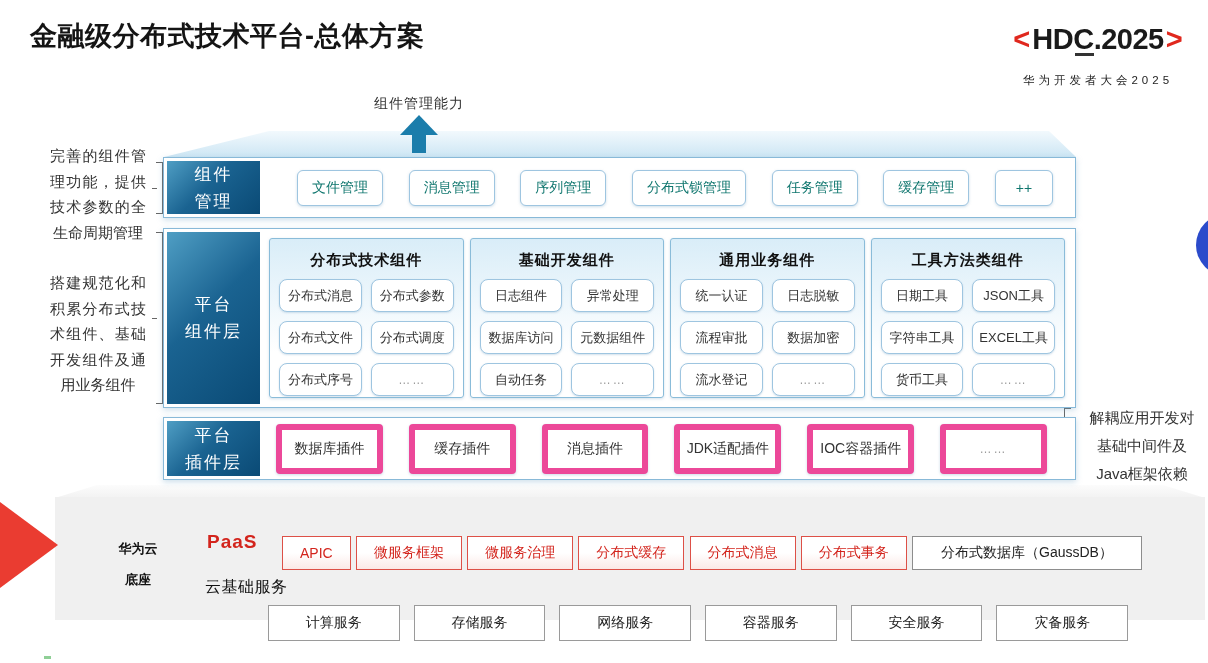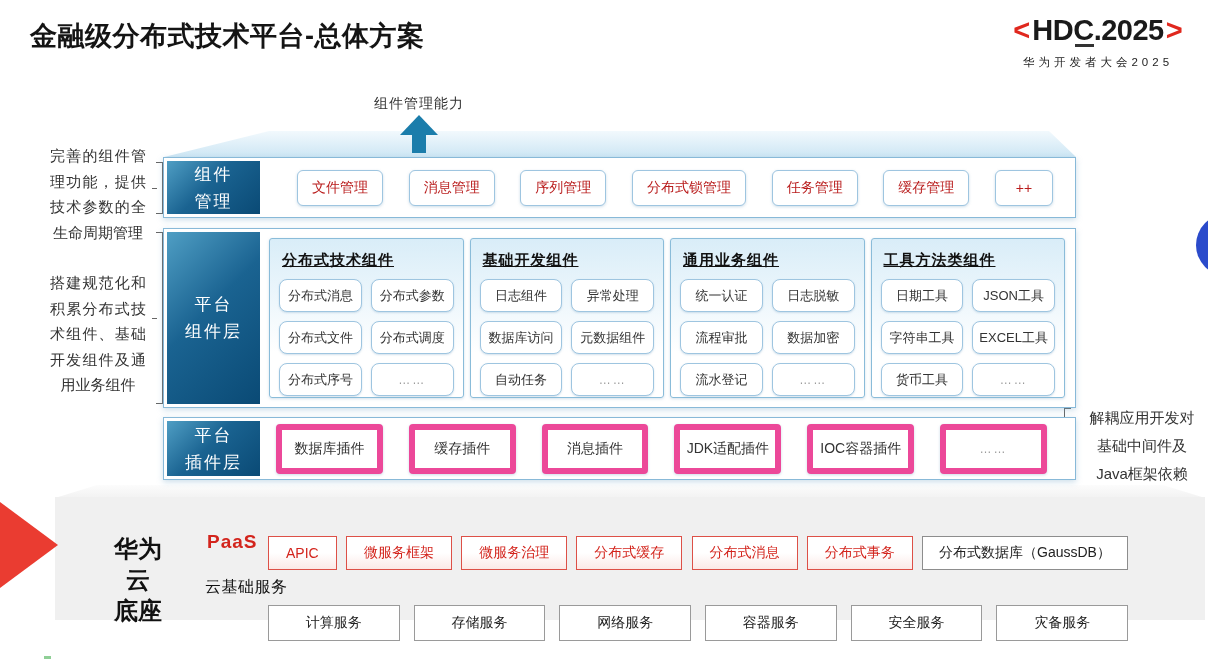--- a/index.html
+++ b/index.html
@@ -4,21 +4,21 @@
 <style>
   html,body{margin:0;padding:0;}
   body{font-family:"Liberation Sans","DejaVu Sans",sans-serif;background:#fff;}
   .page{position:relative;width:1208px;height:663px;overflow:hidden;background:#fff;}
 
   
   .title{position:absolute;left:30px;top:18px;font-size:27px;font-weight:bold;color:#141414;letter-spacing:.5px;}
   .logo{position:absolute;right:10px;top:10px;width:200px;text-align:center;}
   .logo-line{display:flex;justify-content:center;align-items:baseline;font-size:29px;font-weight:bold;line-height:34px;}
   .logo-angle{color:#e0281e;}
-  .logo-text{color:#1a1a1a;position:relative;margin:3px 2px;letter-spacing:-.5px;}
+  .logo-text{color:#1a1a1a;position:relative;margin:12px 2px;letter-spacing:-.5px;}
   .logo-text::after{content:"";position:absolute;left:43px;bottom:0px;width:19px;height:3px;background:#333;}
   .logo-sub{margin-top:5px;font-size:11.5px;letter-spacing:4px;color:#222;white-space:nowrap;}
 
   
   .cap-arrow{position:absolute;width:124px;text-align:center;z-index:3;}
   .cap-arrow .lbl{font-size:14px;color:#333;letter-spacing:1px;line-height:18px;}
   .cap-arrow .tri{width:0;height:0;margin:3px auto 0;border-left:19px solid transparent;border-right:19px solid transparent;border-bottom:20px solid #1b7dab;}
   .cap-arrow .stem{width:14px;height:18px;margin:0 auto;background:#1b7dab;}
   .cap-arrow.a1{left:357px;top:94px;}
   .cap-arrow.a2{left:776px;top:94px;}
@@ -40,28 +40,28 @@
   .row.r1{top:157px;height:61px;}
   .row.r2{top:228px;height:180px;}
   .row.r3{top:417px;height:63px;}
   .layer-label{position:absolute;left:3px;top:3px;bottom:3px;width:93px;color:#fff;
        background:linear-gradient(135deg,#4f9ec4 0%,#1a6391 45%,#0a4a75 100%);
        display:flex;flex-direction:column;justify-content:center;align-items:center;
        font-size:17px;letter-spacing:2px;line-height:27px;}
 
   .items{position:absolute;left:133px;right:22px;top:0;bottom:0;display:flex;align-items:center;justify-content:space-between;}
   .item-box{height:36px;padding:0 14px;min-width:58px;box-sizing:border-box;display:flex;align-items:center;justify-content:center;
-       background:#fff;border:1px solid #9ec5e0;border-radius:6px;font-size:14px;color:#b91c1c;
+       background:#fff;border:1px solid #9ec5e0;border-radius:6px;font-size:14px;color:#0f766e;
        box-shadow:0 1px 3px rgba(130,170,200,.4);white-space:nowrap;}
 
   .groups{position:absolute;left:105px;right:10px;top:9px;bottom:9px;display:flex;gap:6px;}
   .group{flex:1;border:1px solid #8abcd9;border-radius:3px;box-sizing:border-box;
        background:linear-gradient(180deg,#d9edf8 0%,#eef7fc 40%,#ffffff 72%);
        box-shadow:0 1px 3px rgba(130,170,200,.35);display:flex;flex-direction:column;}
-  .group-title{font-weight:bold;font-size:15px;color:#111;padding:12px 12px 9px;letter-spacing:1px;text-decoration:underline;}
+  .group-title{text-align:center;font-weight:bold;font-size:15px;color:#111;padding:12px 12px 9px;letter-spacing:1px;}
   .cells{display:grid;grid-template-columns:1fr 1fr;gap:9px;padding:0 9px 10px;}
   .cell{height:31px;border:1px solid #9ec5e0;border-radius:8px;background:#fff;
        display:flex;align-items:center;justify-content:center;font-size:13px;color:#333;
        box-shadow:0 1px 2px rgba(130,170,200,.35);white-space:nowrap;}
   .cells .cell:last-child{color:#9a9a9a;letter-spacing:2px;font-size:12px;}
 
   .plugins{position:absolute;left:112px;right:28px;top:0;bottom:0;display:flex;align-items:center;gap:26px;}
   .plugin-box{flex:1;height:38px;display:flex;align-items:center;justify-content:center;
        background:#fff;border:6px solid #ec4899;border-radius:4px;font-size:14px;color:#333;
        box-shadow:0 1px 3px rgba(130,170,200,.4);white-space:nowrap;}
@@ -74,27 +74,27 @@
   .bracket.b1{left:156px;top:162px;height:52px;}
   .bracket.b2{left:156px;top:232px;height:172px;}
   .bracket.right{border-top:1px solid #666;border-bottom:1px solid #666;border-left:1px solid #666;left:1064px;top:408px;height:68px;}
   .bracket.right::after{content:"";position:absolute;right:-4px;top:50%;width:5px;height:1px;background:#666;}
 
   
   .found-flap{position:absolute;left:55px;top:485px;width:1150px;height:13px;
        clip-path:polygon(0 13px,42px 0,1108px 0,1150px 13px);
        background:linear-gradient(180deg,#fcfcfc,#f2f2f2);}
   .found{position:absolute;left:55px;top:497px;width:1150px;height:123px;background:#f0f0f0;}
-  .base-label{position:absolute;left:48px;top:36px;width:70px;text-align:center;font-size:24px;font-weight:bold;color:#111;line-height:31px;}
+  .base-label{position:absolute;left:48px;top:36px;width:70px;text-align:center;font-size:13px;font-weight:bold;color:#111;line-height:31px;}
   .paas-label{position:absolute;left:152px;top:34px;font-size:19px;font-weight:bold;color:#d3241c;letter-spacing:1px;}
-  .paas-row{position:absolute;left:213px;top:31px;width:860px;height:50px;display:flex;justify-content:space-between;align-items:center;}
+  .paas-row{position:absolute;left:227px;top:31px;width:860px;height:50px;display:flex;justify-content:space-between;align-items:center;}
   .paas-box{height:34px;padding:0 17px;box-sizing:border-box;display:flex;align-items:center;justify-content:center;
        border:1px solid #dd5047;color:#d3241c;font-size:14px;white-space:nowrap;
        background:linear-gradient(180deg,#ffffff 50%,#fbe9e7);}
-  .gauss-box{height:34px;padding:0 16px;box-sizing:border-box;display:flex;align-items:center;justify-content:center;
+  .gauss-box{height:34px;padding:0 28px;box-sizing:border-box;display:flex;align-items:center;justify-content:center;
        border:1px solid #8d8d8d;color:#222;font-size:14px;background:#fff;white-space:nowrap;}
   .cloud-label{position:absolute;left:150px;top:80px;font-size:16px;color:#111;letter-spacing:.5px;}
   .cloud-row{position:absolute;left:213px;top:72px;width:860px;height:34px;display:flex;gap:14px;margin-top:36px;}
   .cloud-box{flex:1;height:34px;display:flex;align-items:center;justify-content:center;
        border:1px solid #9a9a9a;background:#fff;color:#222;font-size:14px;white-space:nowrap;}
 
   
   .red-wedge{position:absolute;left:0;top:502px;width:58px;height:86px;background:#ea3c31;
        clip-path:polygon(0 0,100% 50%,0 100%);}
   .blue-circle{position:absolute;left:1196px;top:214px;width:62px;height:62px;border-radius:50%;background:#2b4bcb;}

